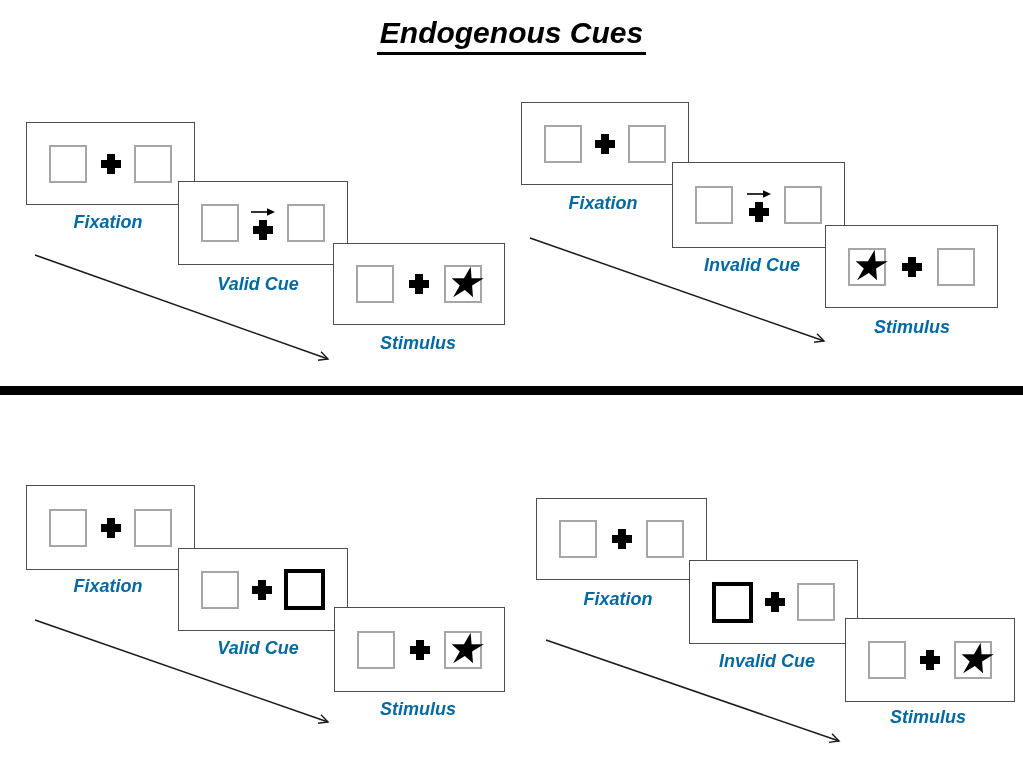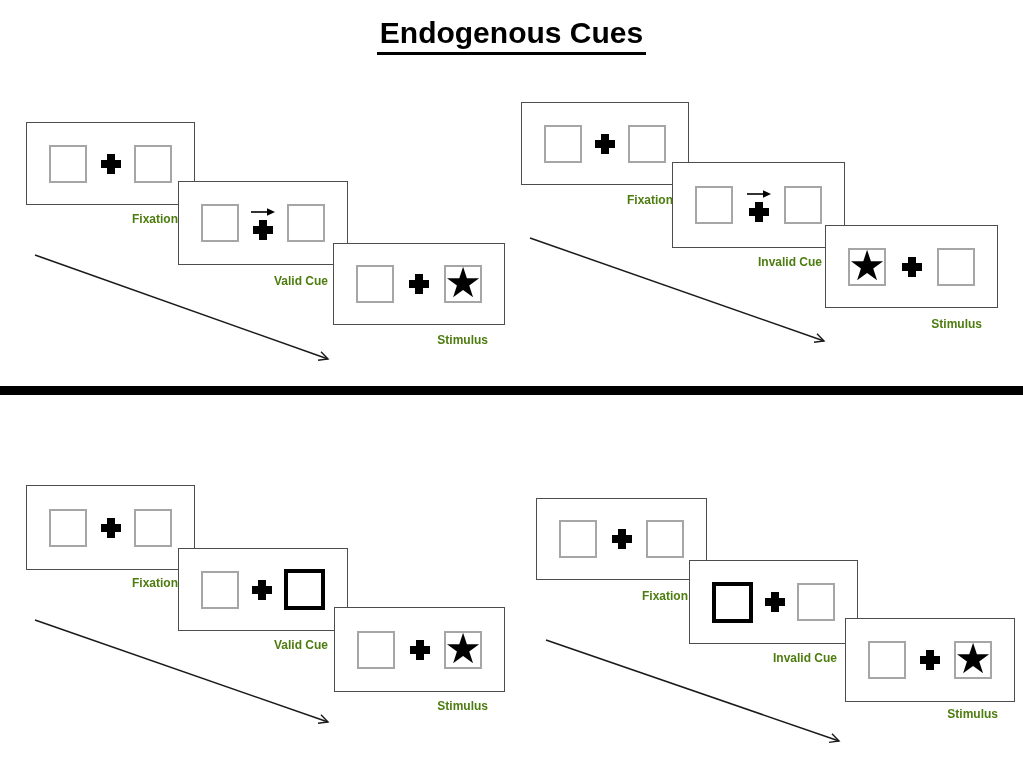--- a/index.html
+++ b/index.html
@@ -3,20 +3,21 @@
 <meta charset="utf-8">
 <style>
   html, body { margin: 0; padding: 0; background: #fff; }
   .stage {
     position: relative;
     width: 1023px;
     height: 767px;
     background: #ffffff;
     font-family: "Liberation Sans", sans-serif;
     overflow: hidden;
+    font-style: italic;
   }
   .section-title {
     position: absolute;
     left: 0;
     width: 1023px;
     text-align: center;
     font-size: 30px;
     font-weight: 700;
     color: #000;
   }
@@ -79,24 +80,24 @@
   .plus::after {
     content: "";
     position: absolute;
     top: 0; left: 6px;
     width: 8px; height: 20px;
     background: #000;
   }
   .panel-label {
     position: absolute;
     width: 140px;
-    text-align: right;
-    font-size: 12px;
+    text-align: center;
+    font-size: 18px;
     font-weight: 700;
-    color: #4d7c0f;
+    color: #0369a1;
   }
   .arrows-overlay {
     position: absolute;
     left: 0; top: 0;
     pointer-events: none;
   }
   .divider {
     position: absolute;
     left: 0;
     top: 386px;

